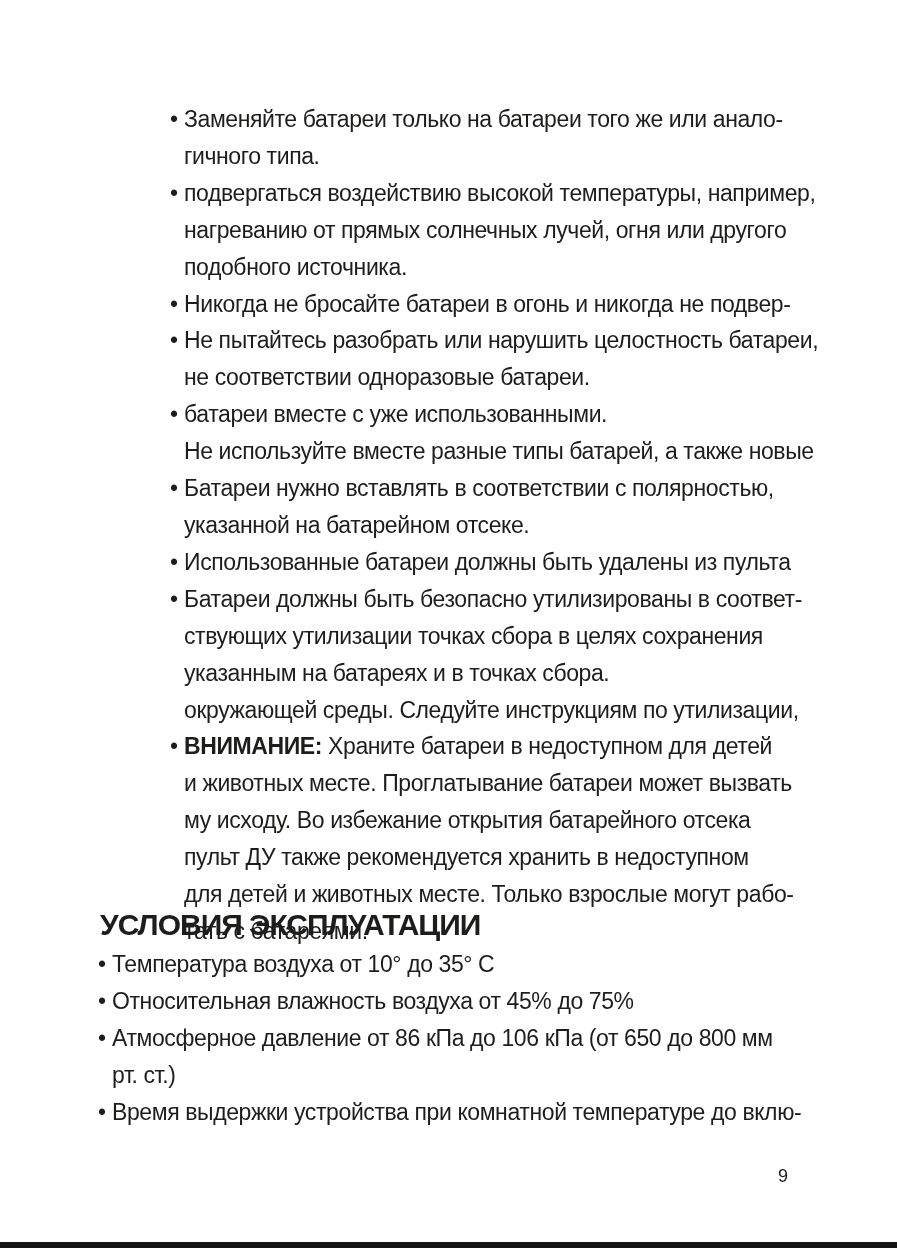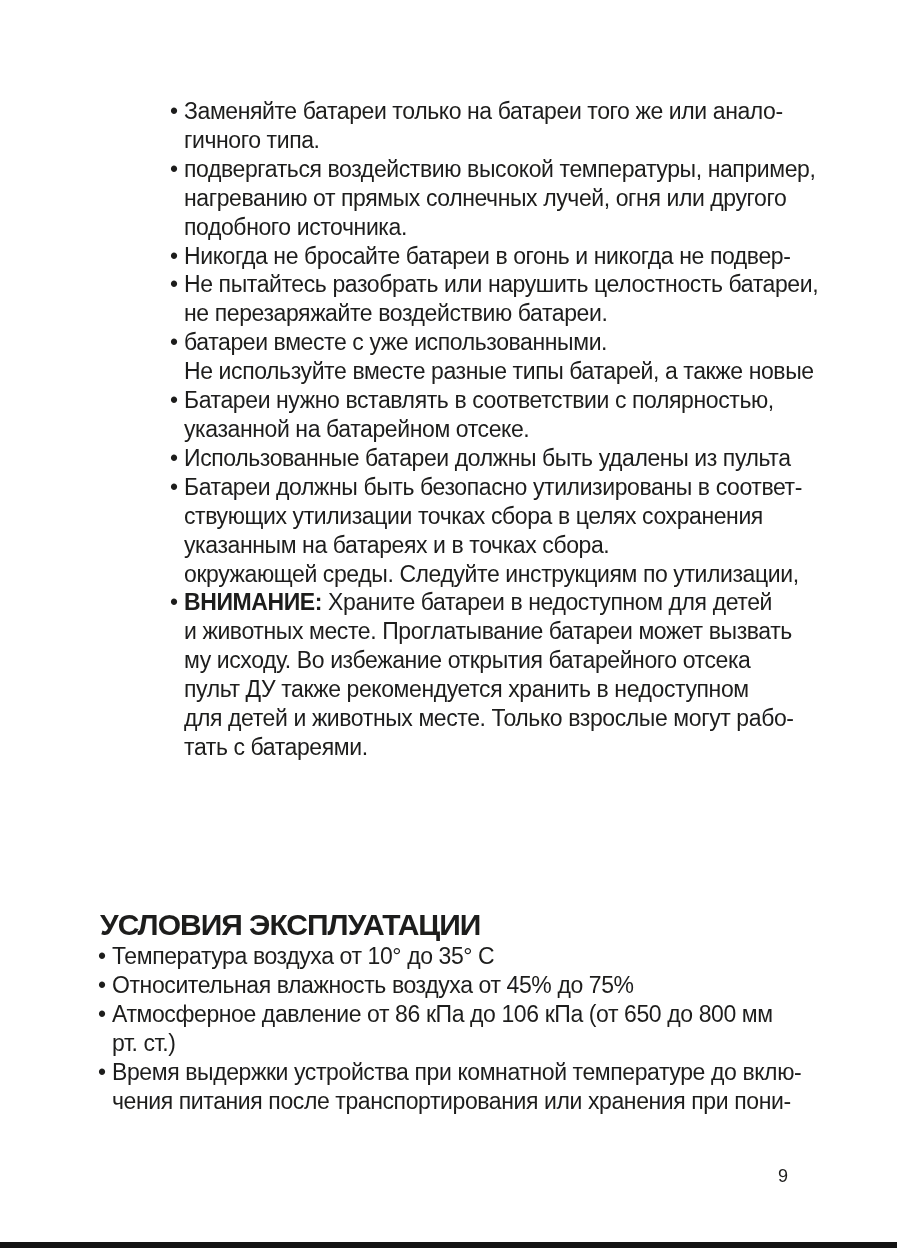--- a/index.html
+++ b/index.html
@@ -22,21 +22,21 @@
     letter-spacing: -0.4px;
   }
   .battery-list { left: 184px; top: 97px; width: 660px; }
   .conditions-list { left: 112px; top: 942px; width: 740px; }
   .li { position: relative; }
   .bullet {
     position: absolute;
     left: -14px; top: 0;
     font-size: 23px;
   }
-  .line { white-space: pre; }
+  .line { white-space: pre; margin-top: 8px; }
   .b { font-weight: bold; }
   .section-heading {
     position: absolute;
     left: 100px; top: 908px;
     font-size: 30px;
     font-weight: bold;
     line-height: 34px;
     letter-spacing: -1px;
     white-space: pre;
   }
@@ -74,21 +74,21 @@
     </div>
 
     <div class="li">
       <span class="bullet">•</span>
       <div class="line">Никогда не бросайте батареи в огонь и никогда не подвер-</div>
     </div>
 
     <div class="li">
       <span class="bullet">•</span>
       <div class="line">Не пытайтесь разобрать или нарушить целостность батареи,</div>
-      <div class="line">не перезаряжайте воздействию батареи.</div>
+      <div class="line">не соответствии одноразовые батареи.</div>
     </div>
 
     <div class="li">
       <span class="bullet">•</span>
       <div class="line">батареи вместе с уже использованными.</div>
       <div class="line">Не используйте вместе разные типы батарей, а также новые</div>
     </div>
 
     <div class="li">
       <span class="bullet">•</span>
@@ -137,21 +137,20 @@
 
     <div class="li">
       <span class="bullet">•</span>
       <div class="line">Атмосферное давление от 86 кПа до 106 кПа (от 650 до 800 мм</div>
       <div class="line">рт. ст.)</div>
     </div>
 
     <div class="li">
       <span class="bullet">•</span>
       <div class="line">Время выдержки устройства при комнатной температуре до вклю-</div>
-      <div class="line">чения питания после транспортирования или хранения при пони-</div>
     </div>
 
   </div>
 
   <div class="page-number">9</div>
 
   <div class="bottom-bar"></div>
 
 </div>
 

